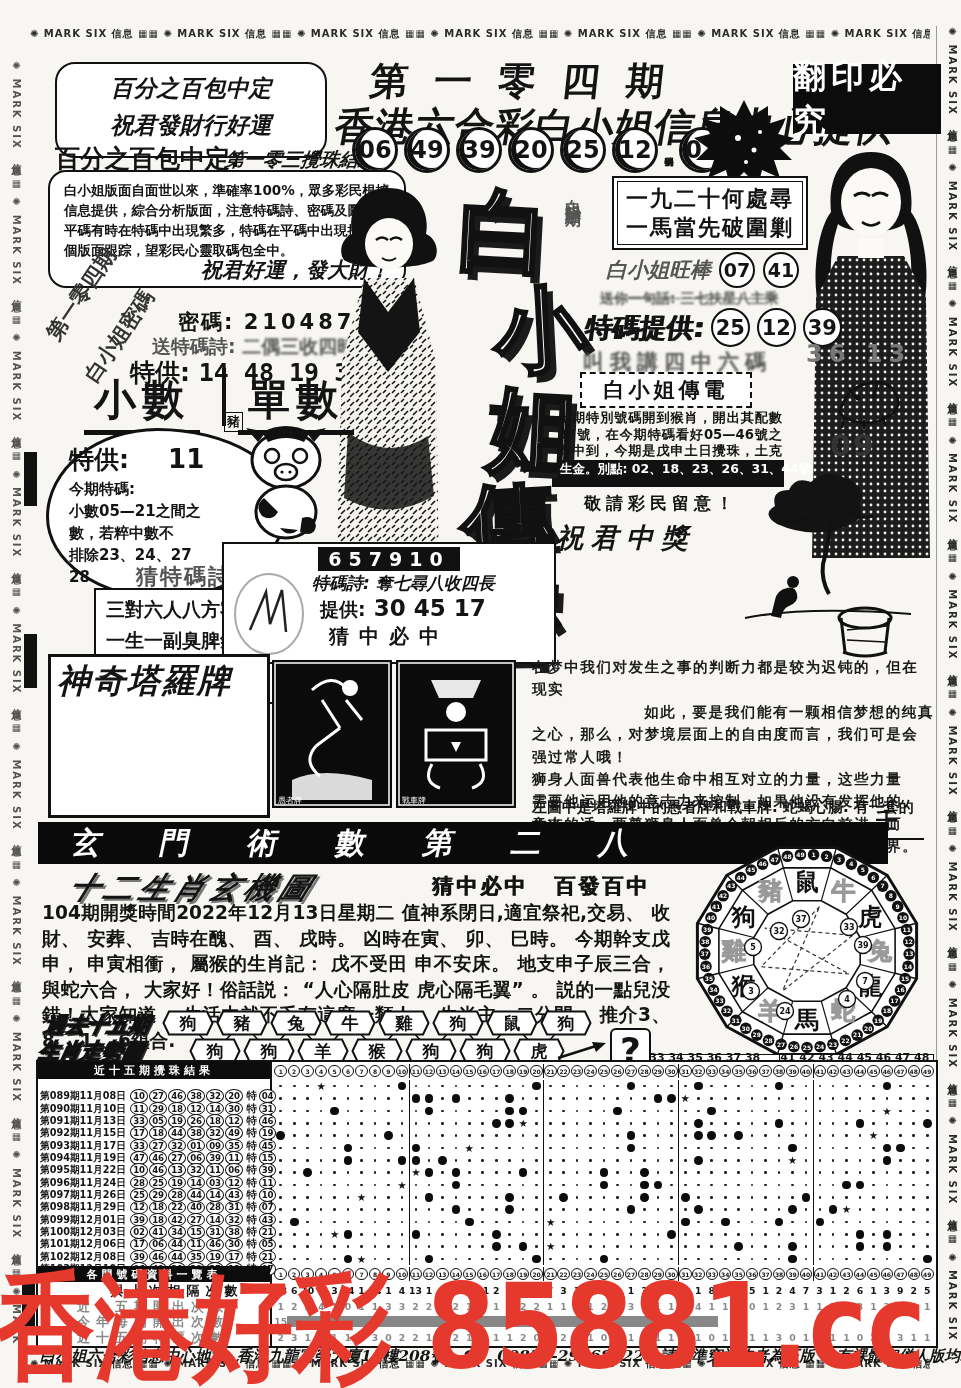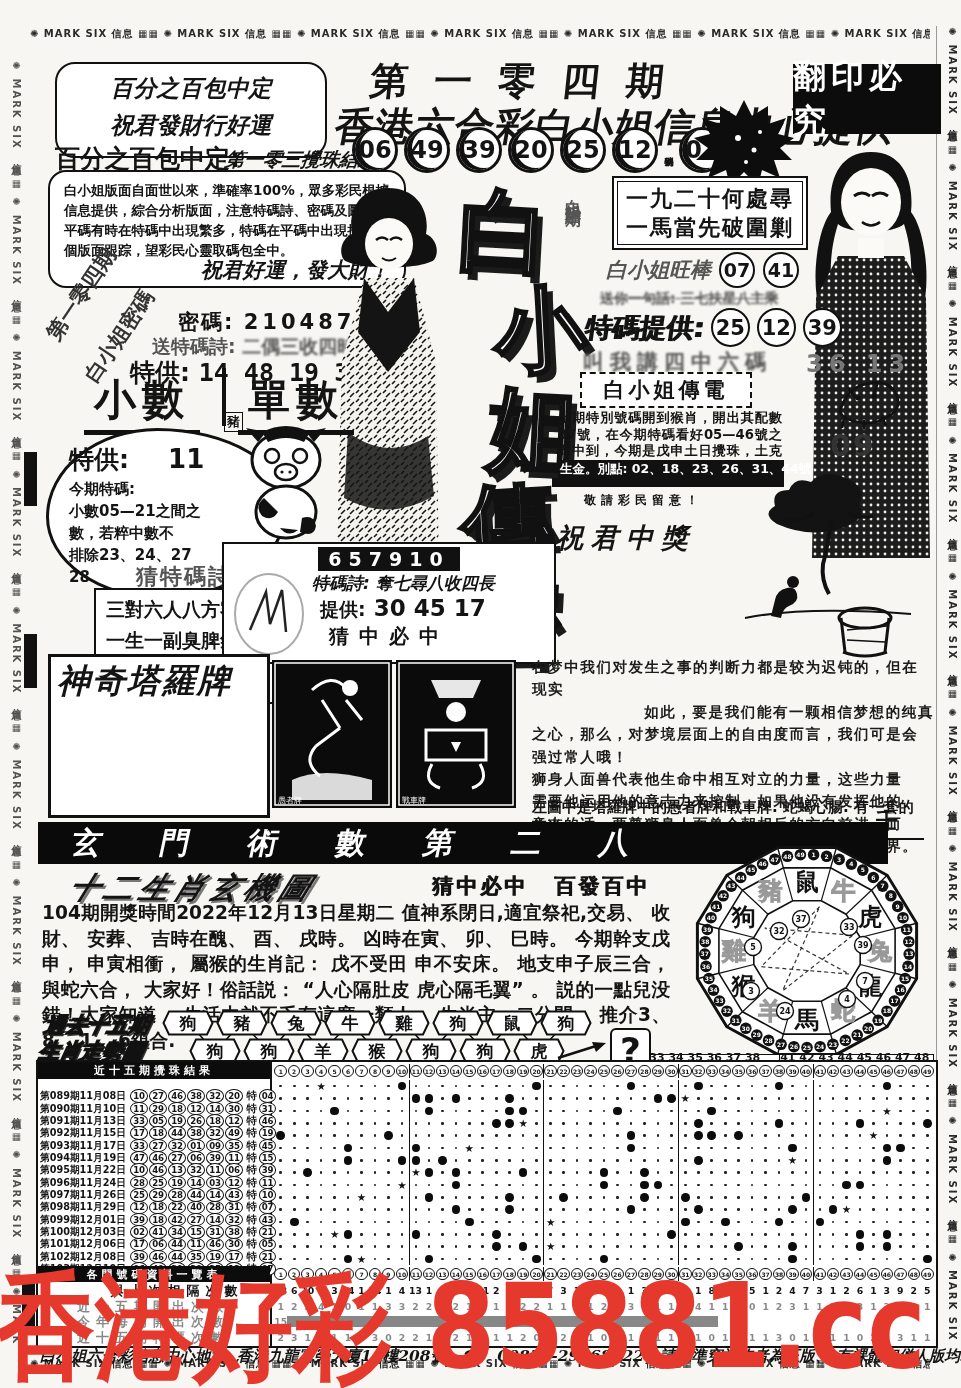--- a/index.html
+++ b/index.html
@@ -144,21 +144,21 @@
     <path d="M64,84 q9,7 18,0" stroke="#111" stroke-width="2.5" fill="none"></path>
     <defs>
         <pattern id="pat1" width="7" height="7" patternUnits="userSpaceOnUse">
           <rect width="7" height="7" fill="#1d1d1d"></rect>
           <circle cx="3" cy="3" r="1.4" fill="#efefea"></circle>
         </pattern>
       </defs>
     <path d="M40,118 L106,118 L128,160 L132,420 L14,420 L18,160Z" fill="url(#pat1)"></path>
     <rect x="60" y="100" width="26" height="20" fill="#fbfaf6"></rect>
   </svg>
-  <div class="a" style="left:806px;top:350px;font-size:24px;font-weight:800;color:#777;letter-spacing:6px;z-index:2;">36  13</div>
+  <div class="a" style="left:806px;top:340px;font-size:24px;font-weight:800;color:#777;letter-spacing:6px;z-index:2;">36  13</div>
 
   <div class="a introbox" style="left:48px;top:170px;width:326px;">
     <span>白小姐版面自面世以來，準確率100%，眾多彩民根據信息提供，綜合分析版面，注意特碼詩、密碼及圖像，平碼有時在特碼中出現繁多，特碼在平碼中出現抓住一個版面跟踪，望彩民心靈取碼包全中。</span>
     <div class="wish" style="text-align:right;">祝君好運，發大財！</div>
   </div>
   <div class="a" style="left:178px;top:308px;font-size:21px;font-weight:800;letter-spacing:2px;">
     <span>密碼:</span>
     <span style="letter-spacing:4px;">2104879</span>
   </div>
   <div class="a fuzzy" style="left:152px;top:334px;font-size:19px;font-weight:800;">
@@ -218,21 +218,21 @@
     <span class="circ" style="width:35px;height:35px;font-size:21px;">25</span>
     <span class="circ" style="width:35px;height:35px;font-size:21px;">12</span>
     <span class="circ" style="width:35px;height:35px;font-size:21px;">39</span>
   </div>
   <div class="a fuzzy" style="left:583px;top:348px;font-size:21px;font-weight:800;filter:blur(1.2px);letter-spacing:6px;">叫我講四中六碼</div>
 
   <div class="a telebox" style="left:580px;top:372px;width:168px;height:32px;">白小姐傳電</div>
   <div class="a teletext" style="left:558px;top:410px;width:224px;">上期特別號碼開到猴肖，開出其配數07號，在今期特碼看好05—46號之間中到，今期是戊申土日攪珠，土克水，土</div>
   <div class="a telehl" style="left:558px;top:460px;width:222px;">生金。別點: 02、18、23、26、31、44號</div>
   <div class="a blackbar" style="left:552px;top:478px;width:232px;height:9px;"></div>
-  <div class="a" style="left:584px;top:492px;font-size:12px;font-weight:900;letter-spacing:5px;">敬請彩民留意！</div>
+  <div class="a" style="left:584px;top:492px;font-size:17px;font-weight:900;letter-spacing:5px;">敬請彩民留意！</div>
   <div class="a wish" style="left:556px;top:520px;font-size:27px;letter-spacing:8px;">祝君中獎</div>
 
   <svg class="a" style="left:828px;top:372px;" width="72" height="58" viewBox="0 0 72 58">
     <path d="M12,40 q6,-24 26,-28 q22,-6 30,10 q6,12 -4,20 q-16,12 -34,8 q-14,-2 -18,-10Z" fill="none" stroke="#111" stroke-width="2.5"></path>
     <path d="M20,16 l8,10 M50,10 l-4,12 M16,46 l-2,10 M36,48 l0,9 M54,44 l4,10" stroke="#111" stroke-width="2.5"></path>
     <circle cx="30" cy="26" r="2.5" fill="#111"></circle>
       <circle cx="46" cy="24" r="2.5" fill="#111"></circle>
   </svg>
   <div class="a" style="left:830px;top:428px;font-size:30px;font-weight:700;color:#333;letter-spacing:2px;">09</div>
 

